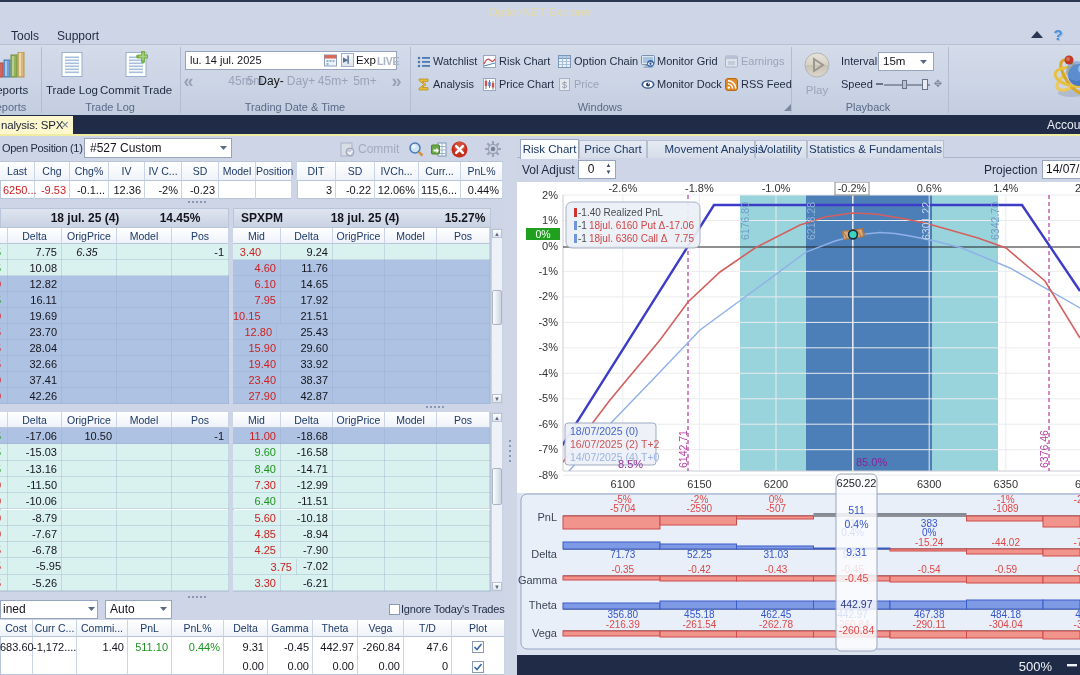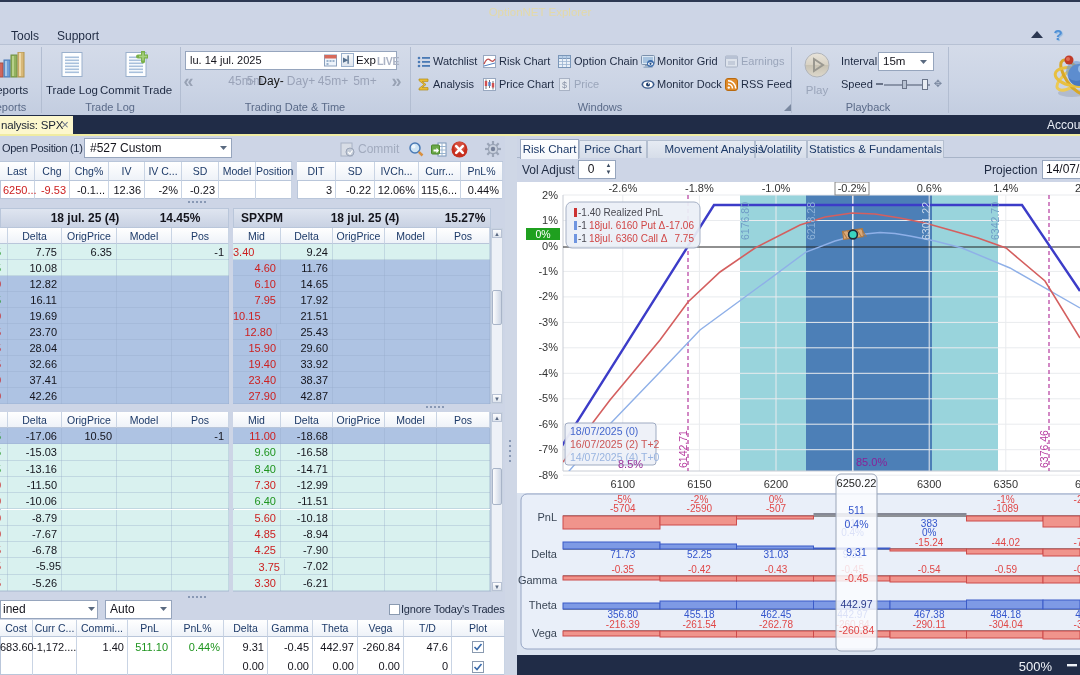--- a/index.html
+++ b/index.html
@@ -304,21 +304,21 @@
 <div style="left:0px;top:228px;width:229px;height:176px;background:#fff;border:1px solid #b9c6da;"></div>
 <div class="hcell" style="left:0px;top:228px;width:8px;height:16px;line-height:16px;"></div>
 <div class="hcell" style="left:8px;top:228px;width:54px;height:16px;line-height:16px;">Delta</div>
 <div class="hcell" style="left:62px;top:228px;width:55px;height:16px;line-height:16px;">OrigPrice</div>
 <div class="hcell" style="left:117px;top:228px;width:55px;height:16px;line-height:16px;">Model</div>
 <div class="hcell" style="left:172px;top:228px;width:57px;height:16px;line-height:16px;">Pos</div>
 <div style="left:0px;top:244px;width:229px;height:16px;background:#d9f1ef;border-bottom:1px solid rgba(150,170,200,0.35);"></div>
 <div style="left:-5px;top:244px;width:13px;height:16px;line-height:16px;font-size:11px;text-align:left;color:#1e941e;">5</div>
 <div style="left:0px;top:244px;width:8px;height:16px;border-right:1px solid rgba(150,170,200,0.35);"></div>
 <div style="left:8px;top:244px;width:54px;height:16px;line-height:16px;font-size:11px;text-align:right;padding-right:4px;color:#14141c;border-right:1px solid rgba(150,170,200,0.35);">7.75</div>
-<div style="left:62px;top:244px;width:55px;height:16px;line-height:16px;font-size:11px;text-align:right;padding-right:4px;color:#14141c;border-right:1px solid rgba(150,170,200,0.35);">6.35</div>
+<div style="left:62px;top:244px;width:55px;height:16px;line-height:16px;font-size:11px;text-align:center;padding-right:4px;color:#14141c;border-right:1px solid rgba(150,170,200,0.35);font-style:italic;">6.35</div>
 <div style="left:117px;top:244px;width:55px;height:16px;border-right:1px solid rgba(150,170,200,0.35);"></div>
 <div style="left:172px;top:244px;width:57px;height:16px;line-height:16px;font-size:11px;text-align:right;padding-right:4px;color:#14141c;border-right:1px solid rgba(150,170,200,0.35);">-1</div>
 <div style="left:0px;top:260px;width:229px;height:16px;background:#d9f1ef;border-bottom:1px solid rgba(150,170,200,0.35);"></div>
 <div style="left:-5px;top:260px;width:13px;height:16px;line-height:16px;font-size:11px;text-align:left;color:#1e941e;">5</div>
 <div style="left:0px;top:260px;width:8px;height:16px;border-right:1px solid rgba(150,170,200,0.35);"></div>
 <div style="left:8px;top:260px;width:54px;height:16px;line-height:16px;font-size:11px;text-align:right;padding-right:4px;color:#14141c;border-right:1px solid rgba(150,170,200,0.35);">10.08</div>
 <div style="left:62px;top:260px;width:55px;height:16px;border-right:1px solid rgba(150,170,200,0.35);"></div>
 <div style="left:117px;top:260px;width:55px;height:16px;border-right:1px solid rgba(150,170,200,0.35);"></div>
 <div style="left:172px;top:260px;width:57px;height:16px;border-right:1px solid rgba(150,170,200,0.35);"></div>
 <div style="left:0px;top:276px;width:229px;height:16px;background:#aec3e3;border-bottom:1px solid rgba(150,170,200,0.35);"></div>
@@ -377,21 +377,21 @@
 <div style="left:62px;top:388px;width:55px;height:16px;border-right:1px solid rgba(150,170,200,0.35);"></div>
 <div style="left:117px;top:388px;width:55px;height:16px;border-right:1px solid rgba(150,170,200,0.35);"></div>
 <div style="left:172px;top:388px;width:57px;height:16px;border-right:1px solid rgba(150,170,200,0.35);"></div>
 <div style="left:233px;top:228px;width:258px;height:176px;background:#fff;border:1px solid #b9c6da;"></div>
 <div class="hcell" style="left:233px;top:228px;width:48px;height:16px;line-height:16px;">Mid</div>
 <div class="hcell" style="left:281px;top:228px;width:52px;height:16px;line-height:16px;">Delta</div>
 <div class="hcell" style="left:333px;top:228px;width:52px;height:16px;line-height:16px;">OrigPrice</div>
 <div class="hcell" style="left:385px;top:228px;width:52px;height:16px;line-height:16px;">Model</div>
 <div class="hcell" style="left:437px;top:228px;width:53px;height:16px;line-height:16px;">Pos</div>
 <div style="left:233px;top:244px;width:257px;height:16px;background:#d9f1ef;border-bottom:1px solid rgba(150,170,200,0.35);"></div>
-<div style="left:233px;top:244px;width:48px;height:16px;line-height:16px;font-size:11px;text-align:left;padding-right:12px;color:#cc2020;border-right:1px solid rgba(150,170,200,0.35);">3.40</div>
+<div style="left:233px;top:244px;width:48px;height:16px;line-height:16px;font-size:11px;text-align:center;padding-right:12px;color:#cc2020;border-right:1px solid rgba(150,170,200,0.35);">3.40</div>
 <div style="left:281px;top:244px;width:52px;height:16px;line-height:16px;font-size:11px;text-align:right;padding-right:4px;color:#14141c;border-right:1px solid rgba(150,170,200,0.35);">9.24</div>
 <div style="left:333px;top:244px;width:52px;height:16px;border-right:1px solid rgba(150,170,200,0.35);"></div>
 <div style="left:385px;top:244px;width:52px;height:16px;border-right:1px solid rgba(150,170,200,0.35);"></div>
 <div style="left:437px;top:244px;width:53px;height:16px;border-right:1px solid rgba(150,170,200,0.35);"></div>
 <div style="left:233px;top:260px;width:257px;height:16px;background:#aec3e3;border-bottom:1px solid rgba(150,170,200,0.35);"></div>
 <div style="left:233px;top:260px;width:48px;height:16px;line-height:16px;font-size:11px;text-align:right;padding-right:4px;color:#cc2020;border-right:1px solid rgba(150,170,200,0.35);">4.60</div>
 <div style="left:281px;top:260px;width:52px;height:16px;line-height:16px;font-size:11px;text-align:right;padding-right:4px;color:#14141c;border-right:1px solid rgba(150,170,200,0.35);">11.76</div>
 <div style="left:333px;top:260px;width:52px;height:16px;border-right:1px solid rgba(150,170,200,0.35);"></div>
 <div style="left:385px;top:260px;width:52px;height:16px;border-right:1px solid rgba(150,170,200,0.35);"></div>
 <div style="left:437px;top:260px;width:53px;height:16px;border-right:1px solid rgba(150,170,200,0.35);"></div>
@@ -578,21 +578,21 @@
 <div style="left:333px;top:525.8000000000001px;width:52px;height:16.3px;border-right:1px solid rgba(150,170,200,0.35);"></div>
 <div style="left:385px;top:525.8000000000001px;width:52px;height:16.3px;border-right:1px solid rgba(150,170,200,0.35);"></div>
 <div style="left:437px;top:525.8000000000001px;width:53px;height:16.3px;border-right:1px solid rgba(150,170,200,0.35);"></div>
 <div style="left:233px;top:542.1px;width:257px;height:16.3px;background:#d9f1ef;border-bottom:1px solid rgba(150,170,200,0.35);"></div>
 <div style="left:233px;top:542.1px;width:48px;height:16.3px;line-height:16.3px;font-size:11px;text-align:right;padding-right:4px;color:#cc2020;border-right:1px solid rgba(150,170,200,0.35);">4.25</div>
 <div style="left:281px;top:542.1px;width:52px;height:16.3px;line-height:16.3px;font-size:11px;text-align:right;padding-right:4px;color:#14141c;border-right:1px solid rgba(150,170,200,0.35);">-7.90</div>
 <div style="left:333px;top:542.1px;width:52px;height:16.3px;border-right:1px solid rgba(150,170,200,0.35);"></div>
 <div style="left:385px;top:542.1px;width:52px;height:16.3px;border-right:1px solid rgba(150,170,200,0.35);"></div>
 <div style="left:437px;top:542.1px;width:53px;height:16.3px;border-right:1px solid rgba(150,170,200,0.35);"></div>
 <div style="left:233px;top:558.4px;width:257px;height:16.3px;background:#d9f1ef;border-bottom:1px solid rgba(150,170,200,0.35);"></div>
-<div style="left:233px;top:559px;width:52px;height:16.3px;line-height:16.3px;font-size:11px;text-align:right;padding-right:4px;color:#cc2020;border-right:1px solid rgba(150,170,200,0.35);">3.75</div>
+<div style="left:233px;top:559px;width:64px;height:16.3px;line-height:16.3px;font-size:11px;text-align:right;padding-right:4px;color:#cc2020;border-right:1px solid rgba(150,170,200,0.35);">3.75</div>
 <div style="left:281px;top:558.4px;width:52px;height:16.3px;line-height:16.3px;font-size:11px;text-align:right;padding-right:4px;color:#14141c;border-right:1px solid rgba(150,170,200,0.35);">-7.02</div>
 <div style="left:333px;top:558.4px;width:52px;height:16.3px;border-right:1px solid rgba(150,170,200,0.35);"></div>
 <div style="left:385px;top:558.4px;width:52px;height:16.3px;border-right:1px solid rgba(150,170,200,0.35);"></div>
 <div style="left:437px;top:558.4px;width:53px;height:16.3px;border-right:1px solid rgba(150,170,200,0.35);"></div>
 <div style="left:233px;top:574.6999999999999px;width:257px;height:16.3px;background:#d9f1ef;border-bottom:1px solid rgba(150,170,200,0.35);"></div>
 <div style="left:233px;top:574.6999999999999px;width:48px;height:16.3px;line-height:16.3px;font-size:11px;text-align:right;padding-right:4px;color:#cc2020;border-right:1px solid rgba(150,170,200,0.35);">3.30</div>
 <div style="left:281px;top:574.6999999999999px;width:52px;height:16.3px;line-height:16.3px;font-size:11px;text-align:right;padding-right:4px;color:#14141c;border-right:1px solid rgba(150,170,200,0.35);">-6.21</div>
 <div style="left:333px;top:574.6999999999999px;width:52px;height:16.3px;border-right:1px solid rgba(150,170,200,0.35);"></div>
 <div style="left:385px;top:574.6999999999999px;width:52px;height:16.3px;border-right:1px solid rgba(150,170,200,0.35);"></div>
 <div style="left:437px;top:574.6999999999999px;width:53px;height:16.3px;border-right:1px solid rgba(150,170,200,0.35);"></div>

